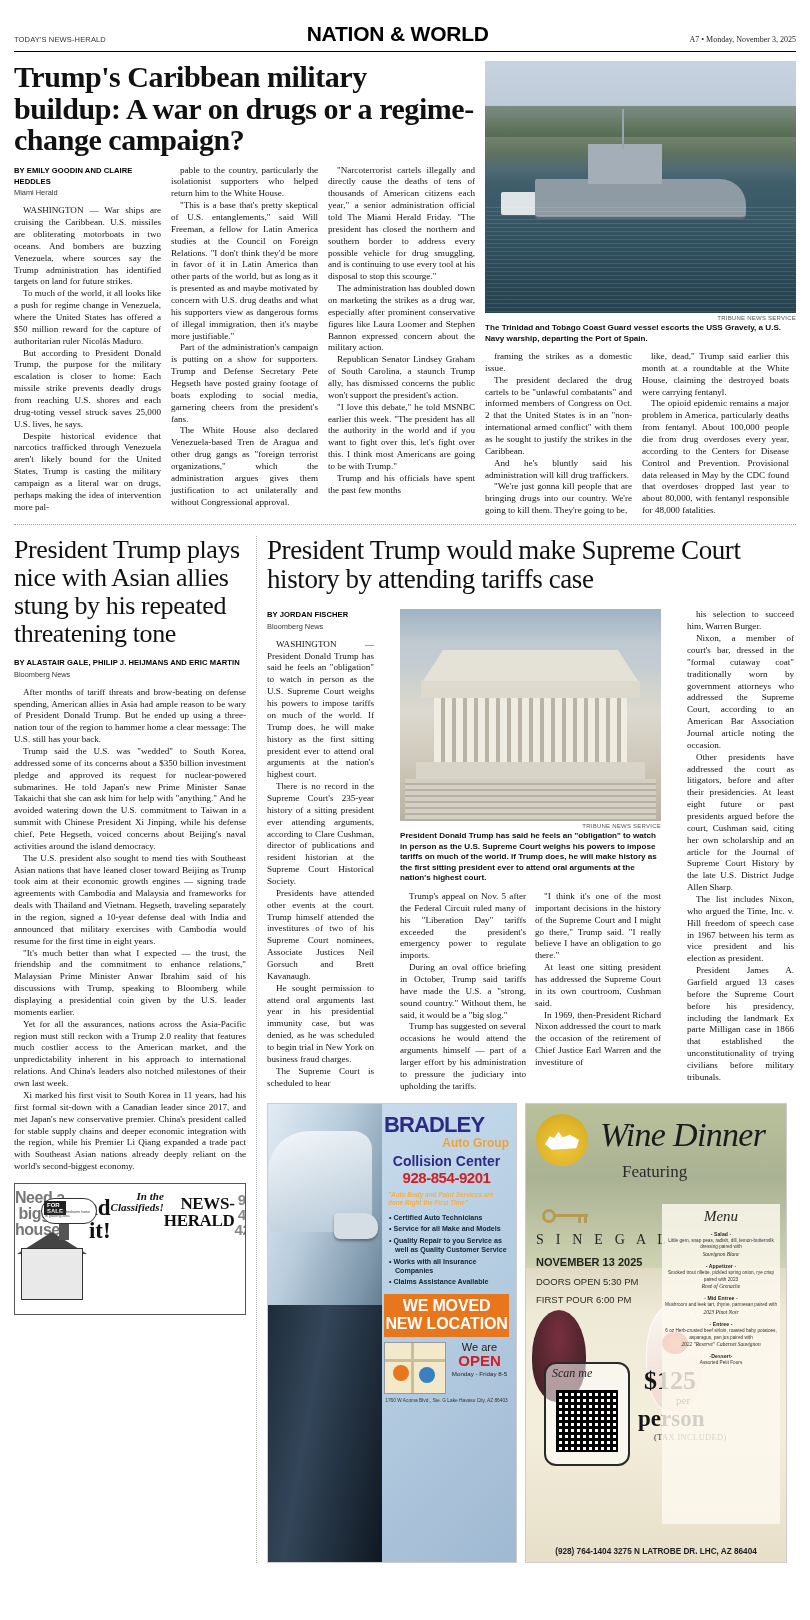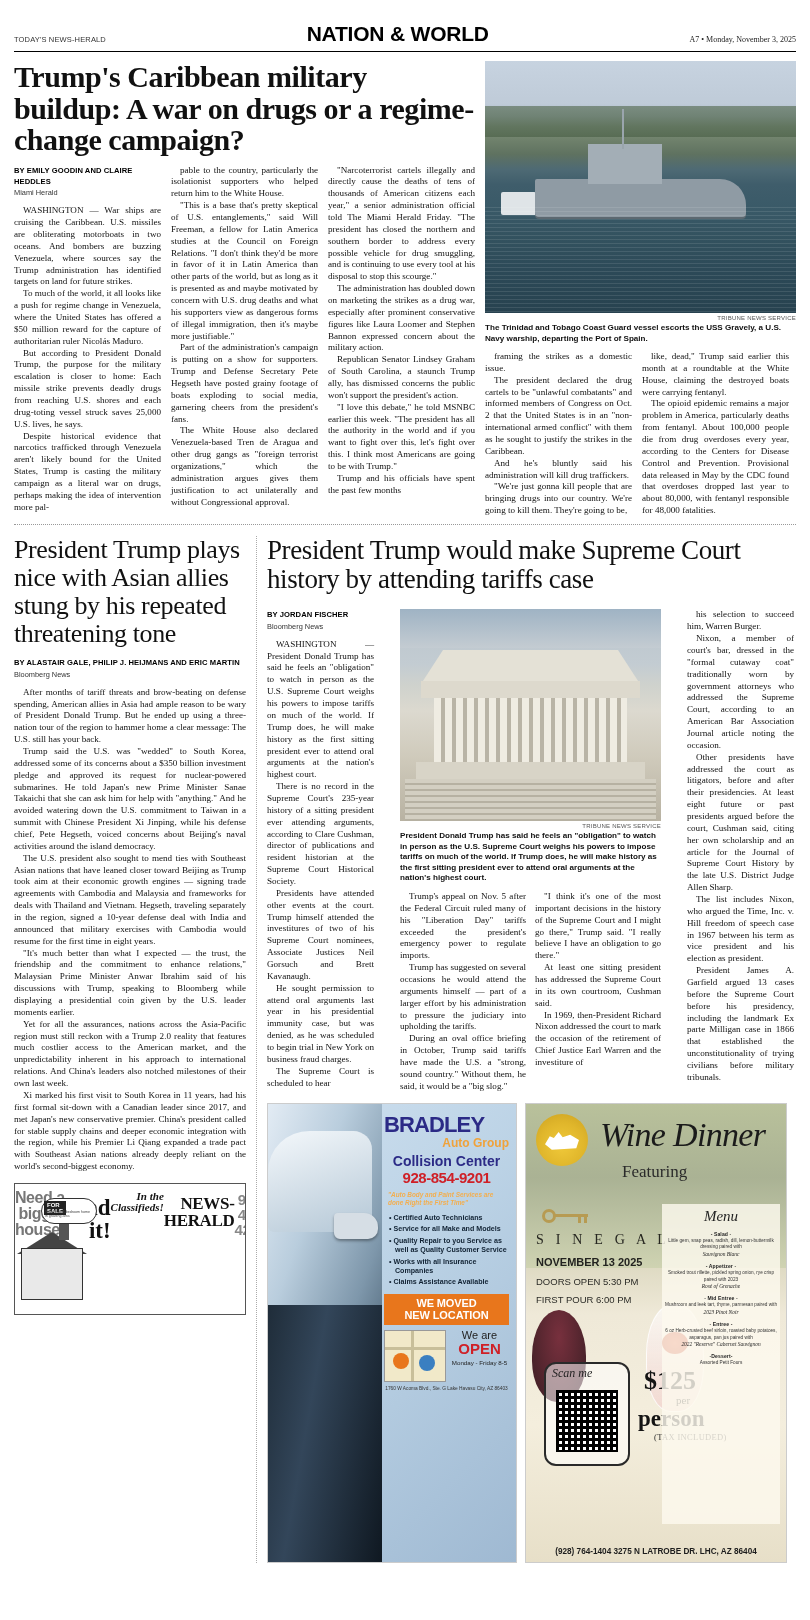--- a/index.html
+++ b/index.html
@@ -130,21 +130,21 @@
     background: linear-gradient(100deg,#1d2a36,#33465a 40%,#0f1821); }
   .brad-right { position:absolute; right:0; top:0; width:136px; height:100%; padding:10px 7px 6px 4px; }
   .brad-title { font-family:"Liberation Sans",sans-serif; font-weight:bold; font-size:22px; color:#2b2a86; letter-spacing:-.04em; line-height:1; }
   .brad-sub { font-family:"Liberation Sans",sans-serif; font-weight:bold; font-size:12px; color:#f0a23a; text-align:right; line-height:1; margin-top:1px; }
   .brad-cc { font-family:"Liberation Sans",sans-serif; font-weight:bold; font-size:14px; color:#2b2a86; text-align:center; line-height:1; margin-top:5px; }
   .brad-phone { font-family:"Liberation Sans",sans-serif; font-weight:bold; font-size:15px; color:#cf2027; text-align:center; line-height:1; margin-top:2px; letter-spacing:-.03em; }
   .brad-tag { font-family:"Liberation Sans",sans-serif; font-style:italic; font-weight:bold; font-size:6.4px; color:#f3ae4e; line-height:1.35; margin-top:6px; padding-left:4px; }
   .brad-list { list-style:none; margin-top:6px; padding-left:3px; }
   .brad-list li { font-family:"Liberation Sans",sans-serif; font-weight:bold; font-size:7.1px; color:#123; line-height:1.33; margin-bottom:2px; text-indent:-6px; padding-left:8px; }
   .brad-moved { margin-top:6px; background:#e8761c; color:#fff; text-align:center;
-    font-family:"Liberation Sans",sans-serif; font-weight:bold; font-size:11px; line-height:1.15; padding:3px 0; letter-spacing:-.01em; }
+    font-family:"Liberation Sans",sans-serif; font-weight:bold; font-size:16px; line-height:1.15; padding:3px 0; letter-spacing:-.01em; }
   .brad-bottom { display:flex; gap:4px; margin-top:5px; }
   .brad-map { width:62px; height:52px; background:#f1e9c9; border:1px solid #999; position:relative; overflow:hidden; }
   .brad-map .mline { position:absolute; background:#c8bf9a; }
   .brad-pin { position:absolute; width:16px; height:16px; border-radius:50%; background:#3a7fc1; color:#fff; font-size:4px; font-family:"Liberation Sans",sans-serif; display:flex; align-items:center; justify-content:center; }
   .brad-open { flex:1; text-align:center; }
   .brad-weare { font-family:"Liberation Sans",sans-serif; font-size:11px; color:#222; line-height:1; }
   .brad-openword { font-family:"Liberation Sans",sans-serif; font-weight:bold; font-size:15px; color:#cf2027; line-height:1.05; }
   .brad-hours { font-family:"Liberation Sans",sans-serif; font-size:6.2px; color:#222; margin-top:2px; }
   .brad-addr { font-family:"Liberation Sans",sans-serif; font-size:4.8px; color:#333; text-align:center; margin-top:4px; }
 
@@ -332,22 +332,22 @@
             <div class="scotus-cols"></div>
             <div class="scotus-base"></div>
             <div class="scotus-steps"></div>
           </div>
           <div class="photo-credit">TRIBUNE NEWS SERVICE</div>
           <div class="photo-caption">President Donald Trump has said he feels an "obligation" to watch in person as the U.S. Supreme Court weighs his powers to impose tariffs on much of the world. If Trump does, he will make history as the first sitting president ever to attend oral arguments at the nation's highest court.</div>
 
           <div style="display:flex; gap:9px; margin-top:7px;">
             <div class="body-col" style="width:126px">
               <p>Trump's appeal on Nov. 5 after the Federal Circuit ruled many of his "Liberation Day" tariffs exceeded the president's emergency power to regulate imports.</p>
+              <p>During an oval office briefing in October, Trump said tariffs have made the U.S. a "strong, sound country." Without them, he said, it would be a "big slog."</p>
               <p>Trump has suggested on several occasions he would attend the arguments himself — part of a larger effort by his administration to pressure the judiciary into upholding the tariffs.</p>
-              <p>During an oval office briefing in October, Trump said tariffs have made the U.S. a "strong, sound country." Without them, he said, it would be a "big slog."</p>
             </div>
             <div class="body-col" style="width:126px">
               <p>"I think it's one of the most important decisions in the history of the Supreme Court and I might go there," Trump said. "I really believe I have an obligation to go there."</p>
               <p>At least one sitting president has addressed the Supreme Court in its own courtroom, Cushman said.</p>
               <p>In 1969, then-President Richard Nixon addressed the court to mark the occasion of the retirement of Chief Justice Earl Warren and the investiture of</p>
             </div>
           </div>
         </div>
 
         <div class="s3-c">

